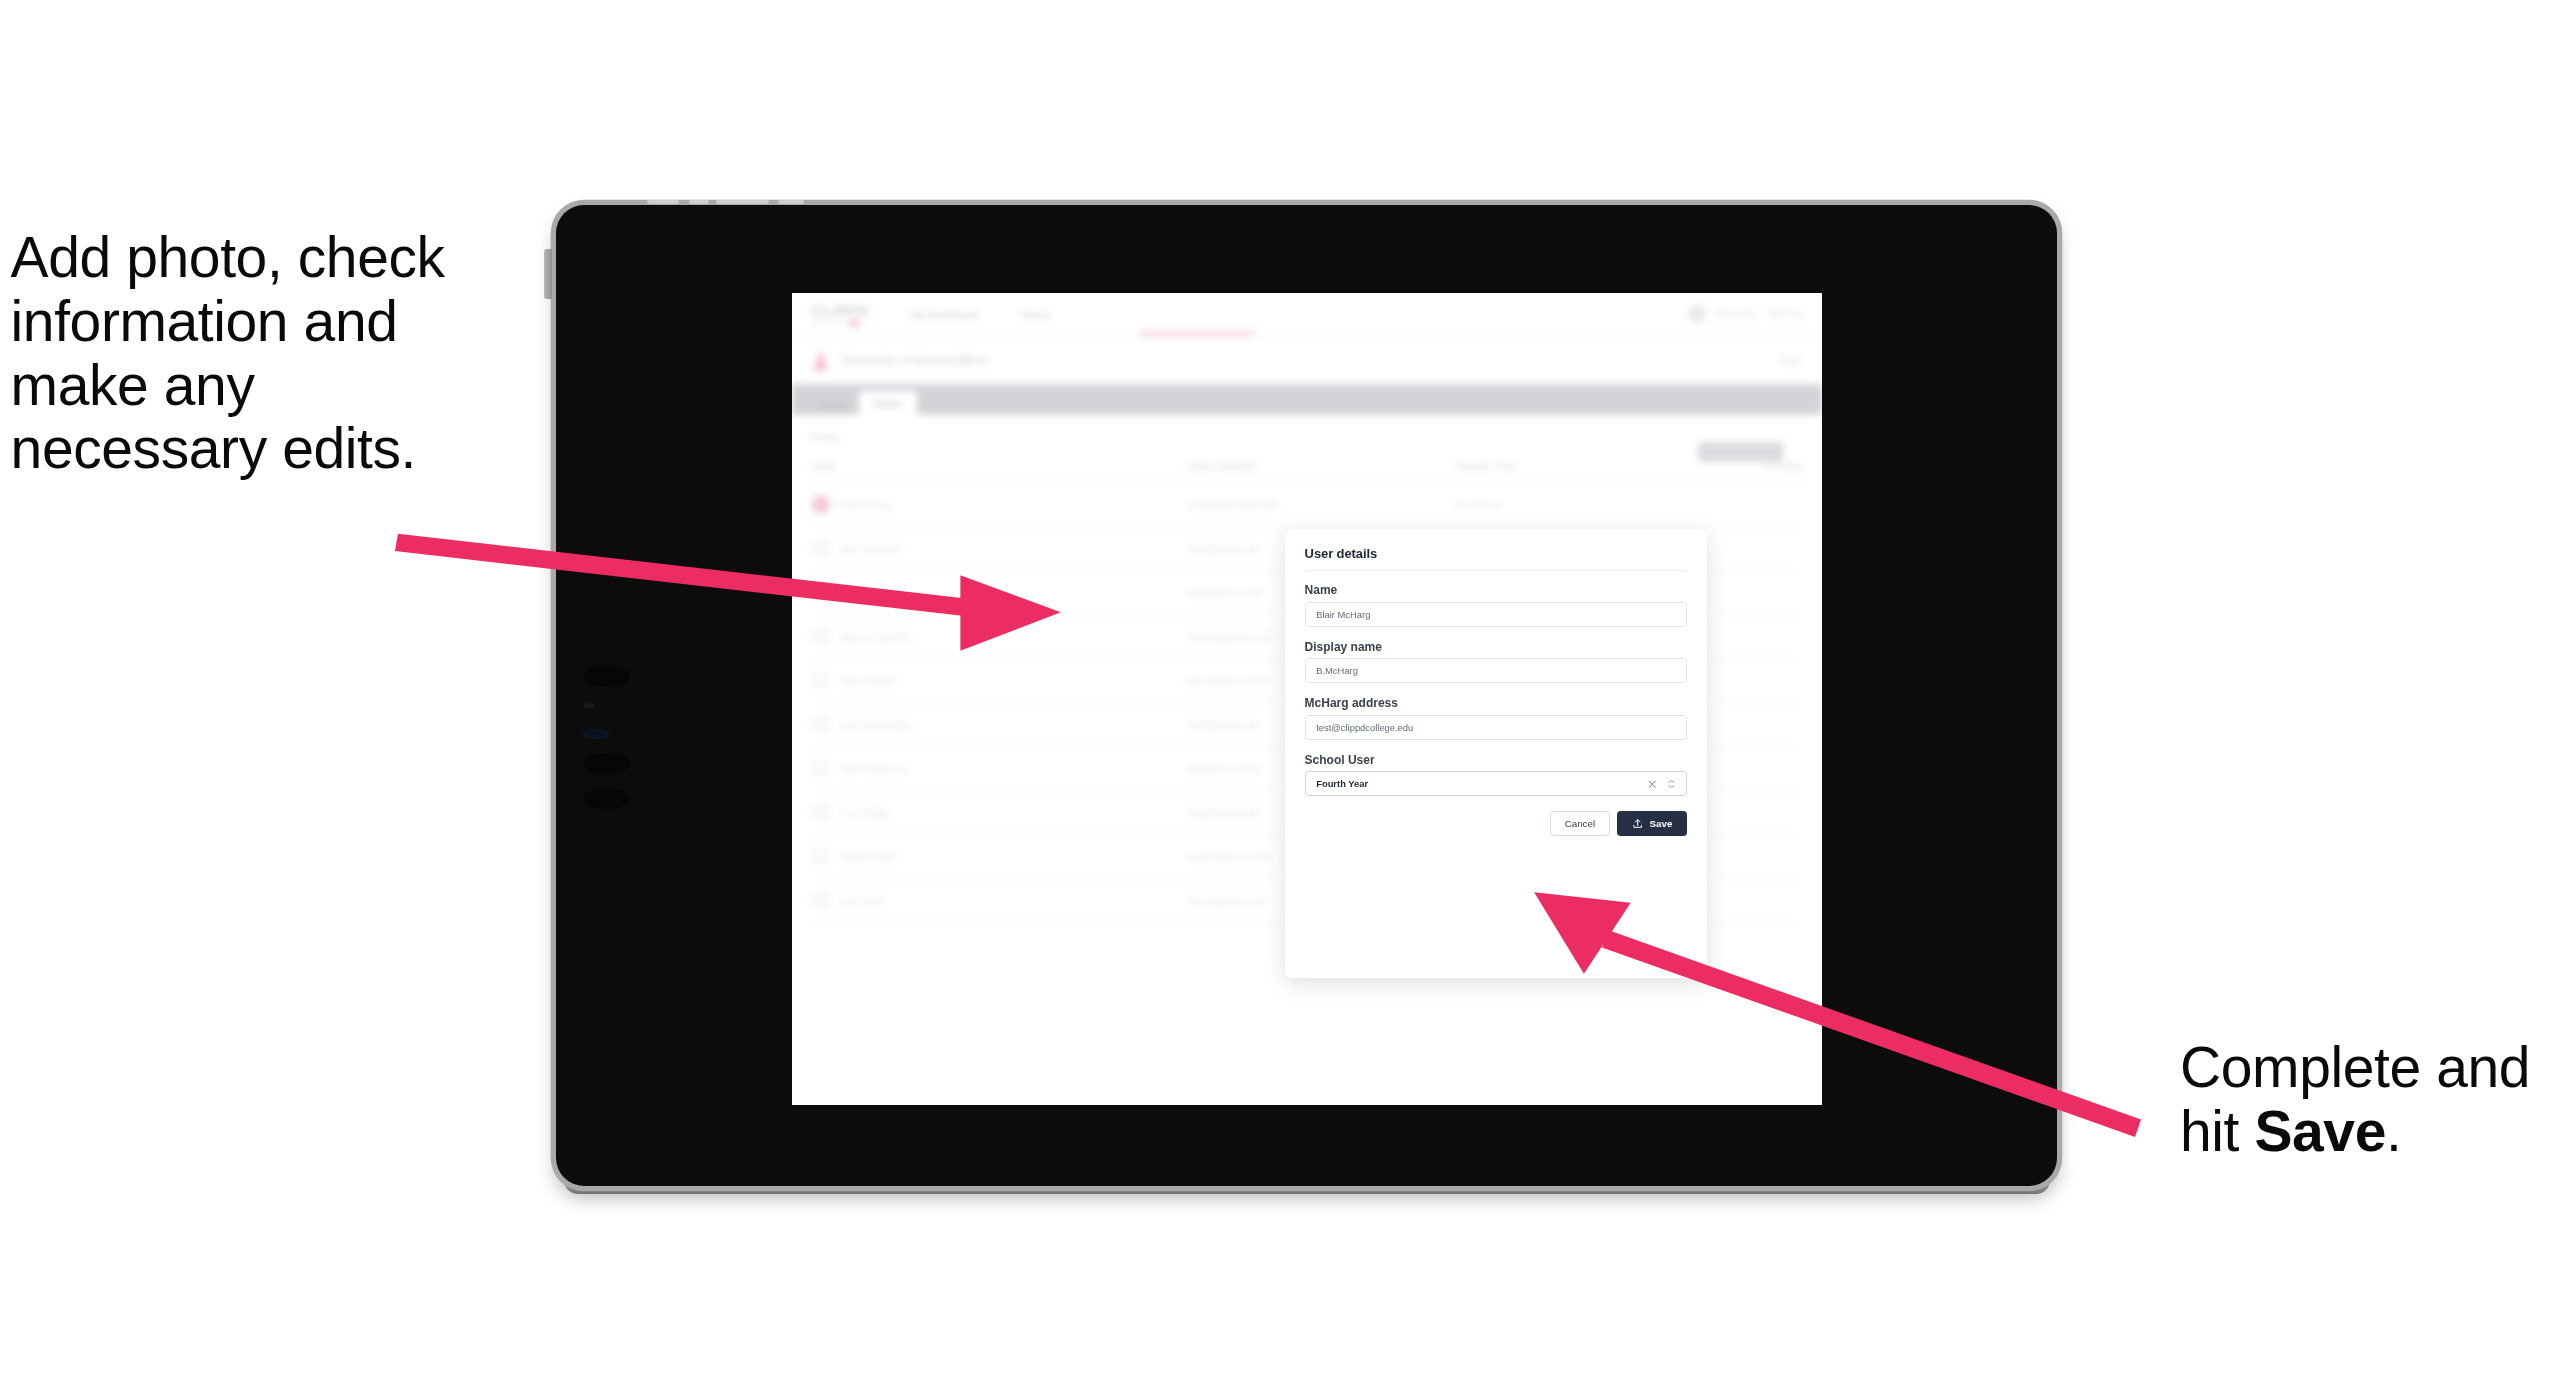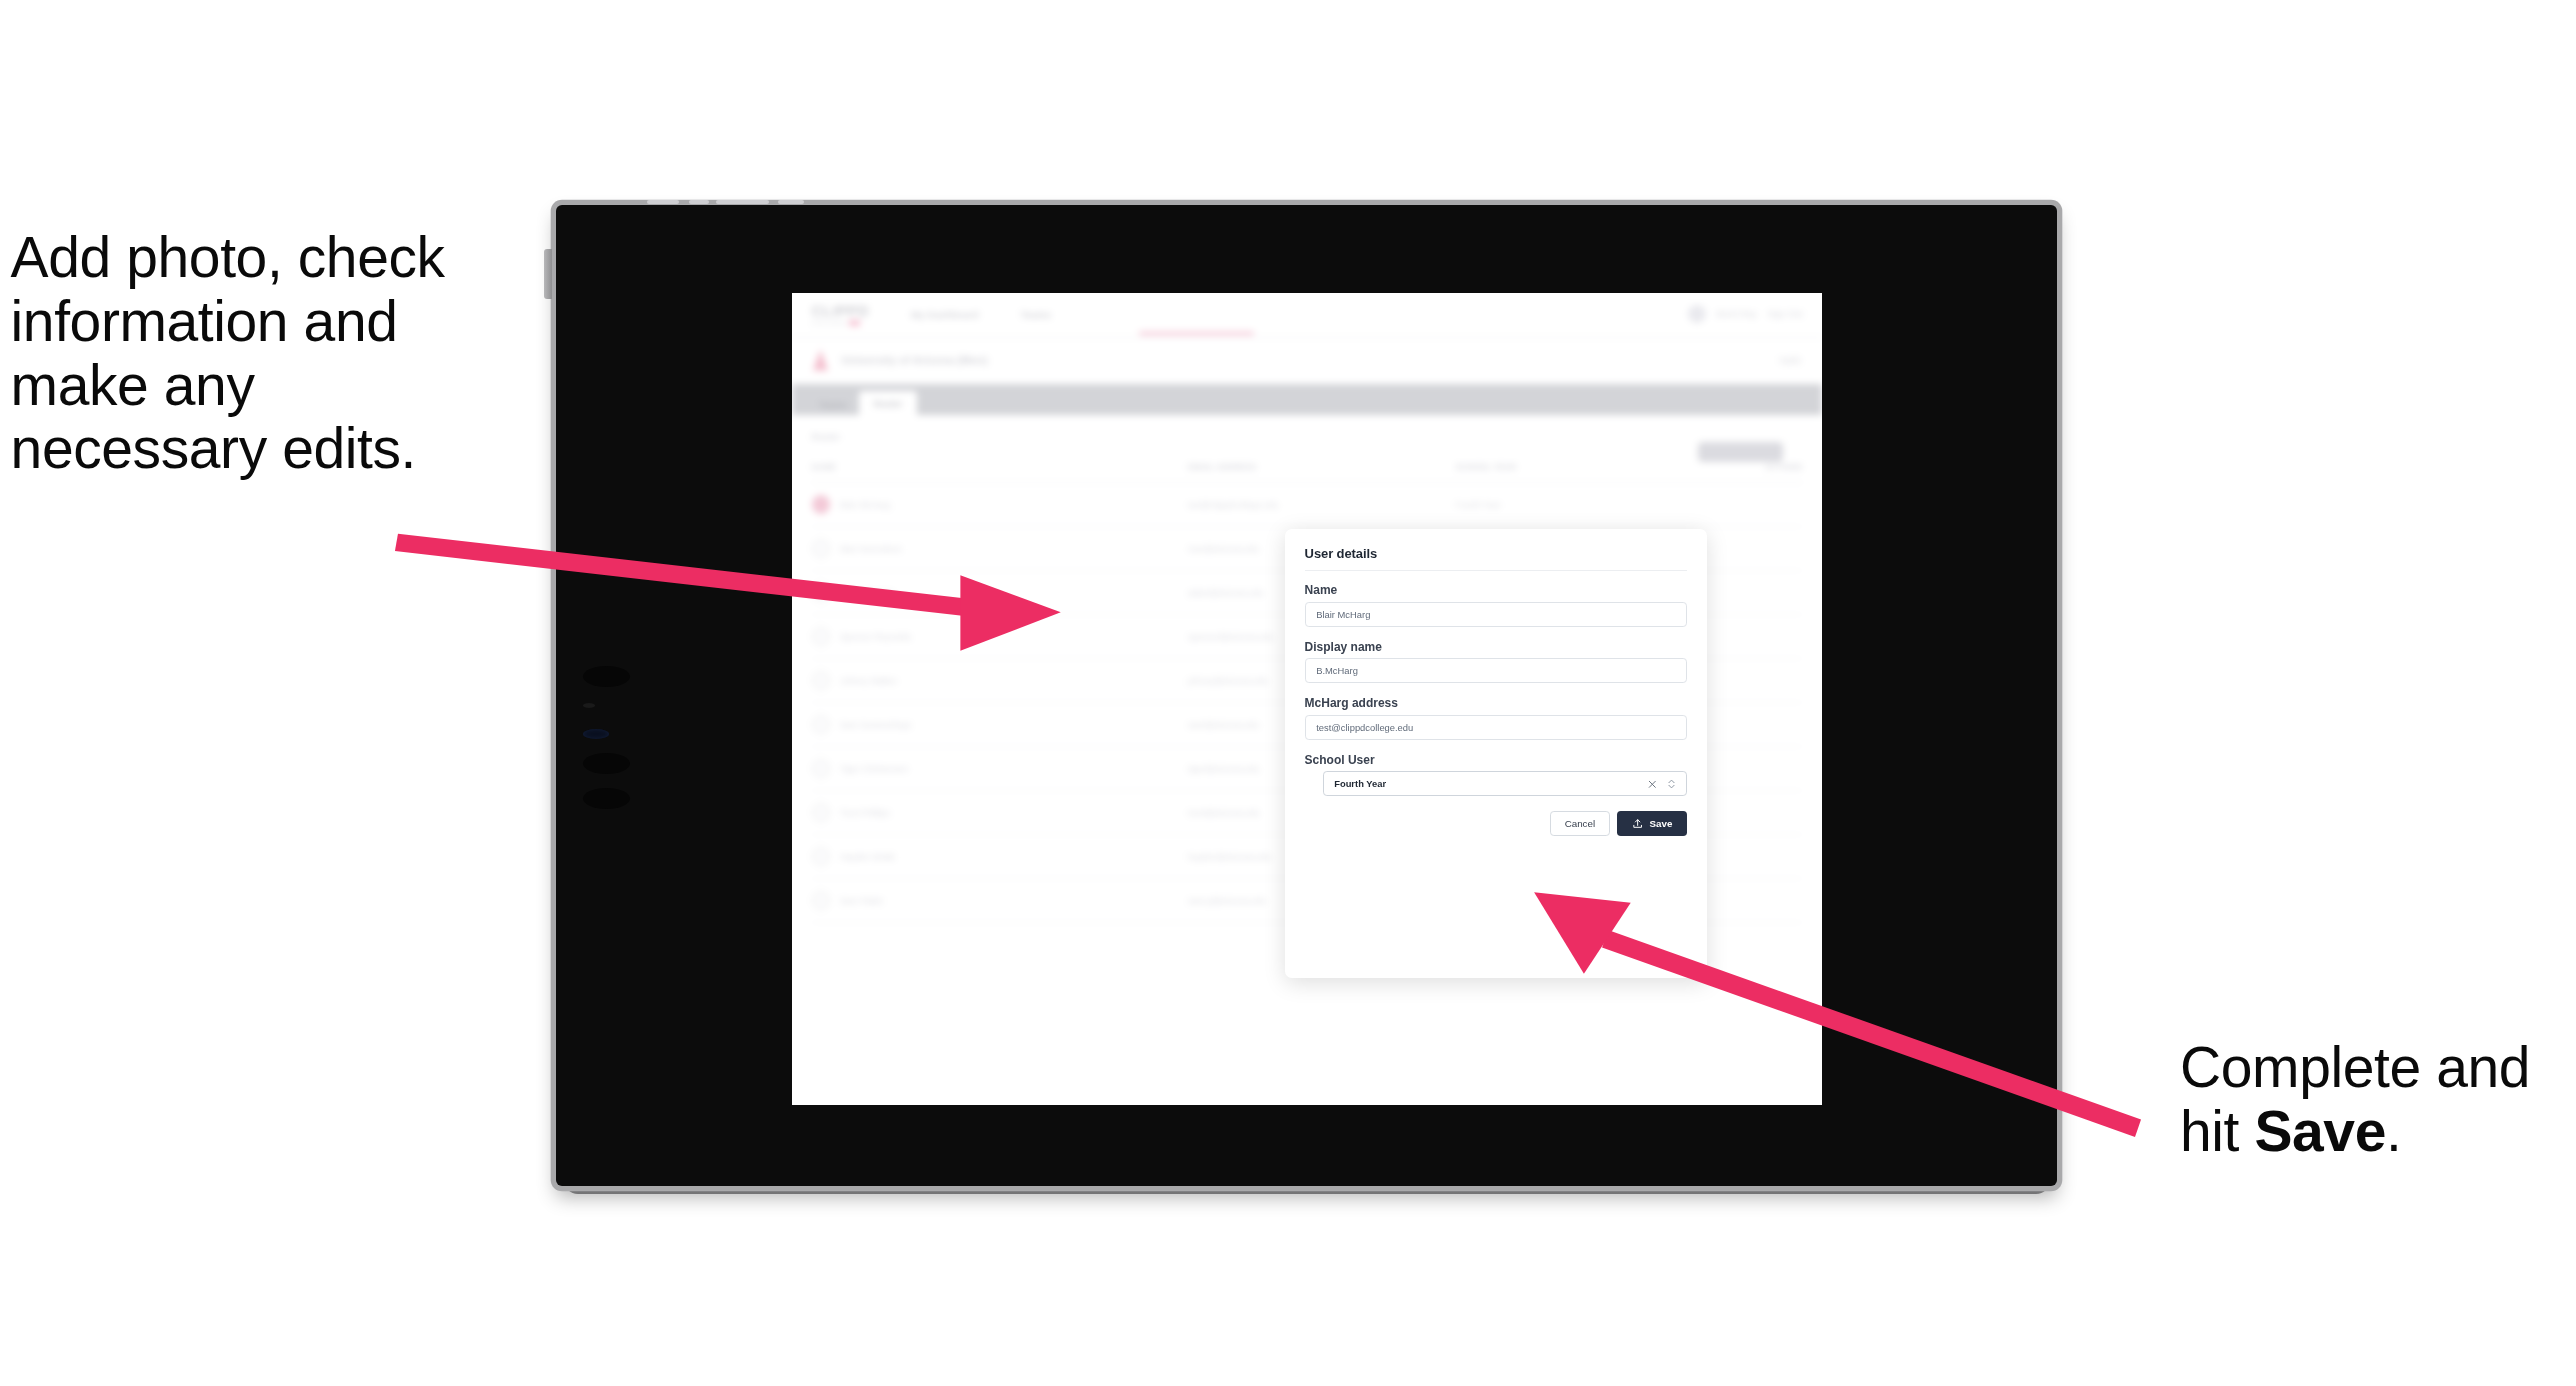--- a/index.html
+++ b/index.html
@@ -23,21 +23,21 @@
   #annot-left{left:10.6px;top:226px;width:498px;}
   #annot-right{left:2180px;top:1036px;width:393px;}
   .annot b{font-weight:700;}
 
   
   #device{
     position:absolute;
     left:556px;top:205px;
     width:1501px;height:981px;
     background:#0c0c0c;
-    border-radius:6px;
+    border-radius:28px;
     box-shadow:0 0 0 5.3px #a9a9ab, 0 10.6px 19.6px rgba(0,0,0,.30);
   }
   #device::before{ 
     content:"";position:absolute;left:7.5px;right:7.5px;bottom:-7.5px;height:13.6px;
     background:linear-gradient(#b9b9bb,#8e8e90);
     border-radius:0 0 39px 39px;z-index:-1;
   }
   .antenna{position:absolute;height:3.8px;background:#cfcfd2;border-radius:2.3px;top:-5.3px;}
   .vol-btn{
     position:absolute;left:-12px;top:44px;width:8.3px;height:50px;
@@ -206,21 +206,21 @@
   }
   .field-input{
     width:100%;box-sizing:border-box;height:25px;
     border:0.8px solid #dfe3e8;border-radius:3.8px;
     background:#fff;padding:0 10.6px;
     font-family:"Liberation Sans", sans-serif;
     font-size:9.4px;color:#616b7a;
     outline:none;
   }
   .field-input::placeholder{color:#8a93a1;}
-  .select-wrap{position:relative;margin-left:18px;}
+  .select-wrap{position:relative;}
   .select-box{
     width:100%;box-sizing:border-box;height:25px;
     border:0.8px solid #cfd5dc;border-radius:3.8px;background:#fff;
     display:flex;align-items:center;padding:0 10.6px;
     font-size:9.4px;color:#1f2733;font-weight:600;
   }
   .select-icons{margin-left:auto;display:flex;align-items:center;gap:9px;}
   .sel-x,.sel-ch{display:block;cursor:pointer;}
   .actions{
     display:flex;justify-content:flex-end;gap:7.5px;margin-top:15px;

